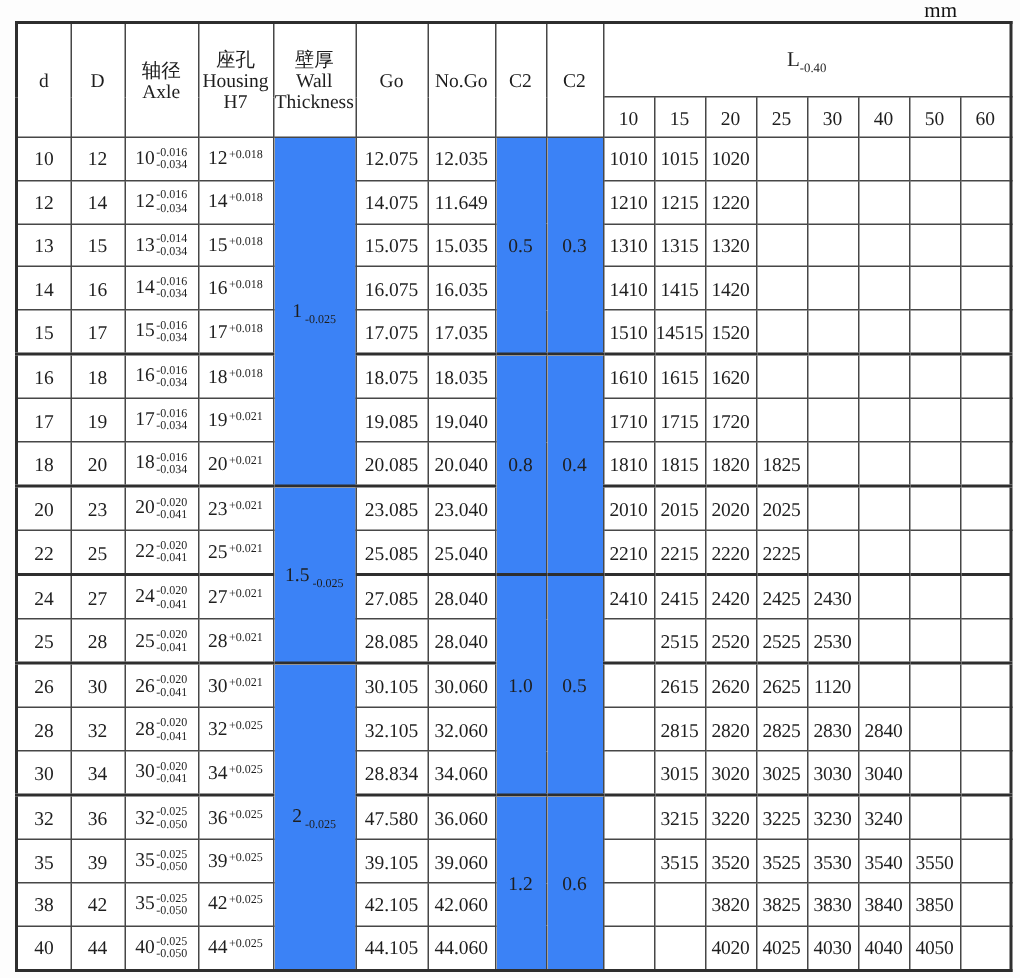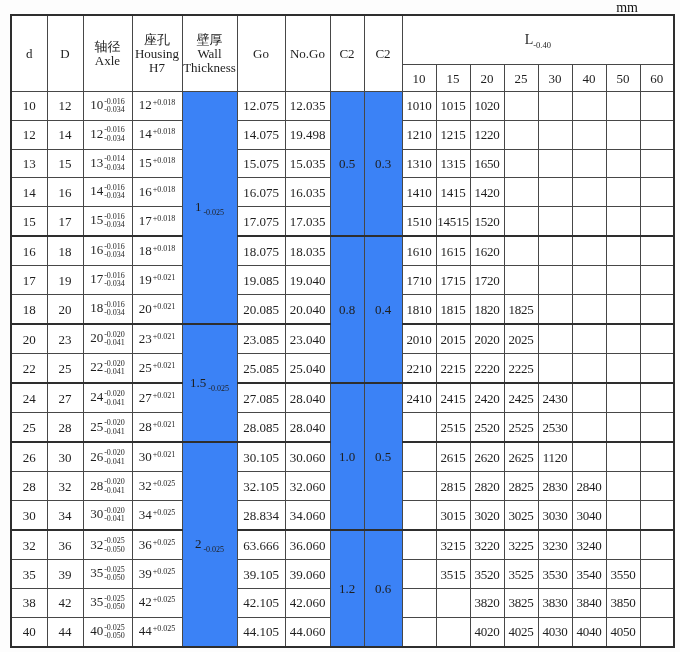--- a/index.html
+++ b/index.html
@@ -135,21 +135,21 @@
       </tr>
       <tr>
         <td>12</td>
         <td>14</td>
         <td><span class="basen">12</span><span class="tolstack">
             <span>-0.016</span>
             <span>-0.034</span>
           </span></td>
         <td><span class="basen">14</span><span class="supt">+0.018</span></td>
         <td>14.075</td>
-        <td>19.498</td>
+        <td>11.649</td>
         <td class="lcell">1210</td>
         <td class="lcell">1215</td>
         <td class="lcell">1220</td>
         <td class="lcell"></td>
         <td class="lcell"></td>
         <td class="lcell"></td>
         <td class="lcell"></td>
         <td class="lcell"></td>
       </tr>
       <tr>
@@ -157,21 +157,21 @@
         <td>15</td>
         <td><span class="basen">13</span><span class="tolstack">
             <span>-0.014</span>
             <span>-0.034</span>
           </span></td>
         <td><span class="basen">15</span><span class="supt">+0.018</span></td>
         <td>15.075</td>
         <td>15.035</td>
         <td class="lcell">1310</td>
         <td class="lcell">1315</td>
-        <td class="lcell">1650</td>
+        <td class="lcell">1320</td>
         <td class="lcell"></td>
         <td class="lcell"></td>
         <td class="lcell"></td>
         <td class="lcell"></td>
         <td class="lcell"></td>
       </tr>
       <tr>
         <td>14</td>
         <td>16</td>
         <td><span class="basen">14</span><span class="tolstack">
@@ -406,21 +406,21 @@
         <td class="lcell"></td>
       </tr>
       <tr class="gb">
         <td>32</td>
         <td>36</td>
         <td><span class="basen">32</span><span class="tolstack">
             <span>-0.025</span>
             <span>-0.050</span>
           </span></td>
         <td><span class="basen">36</span><span class="supt">+0.025</span></td>
-        <td>63.666</td>
+        <td>47.580</td>
         <td>36.060</td>
         <td class="c2cell" rowspan="4">1.2</td>
         <td class="c2cell" rowspan="4">0.6</td>
         <td class="lcell"></td>
         <td class="lcell">3215</td>
         <td class="lcell">3220</td>
         <td class="lcell">3225</td>
         <td class="lcell">3230</td>
         <td class="lcell">3240</td>
         <td class="lcell"></td>

